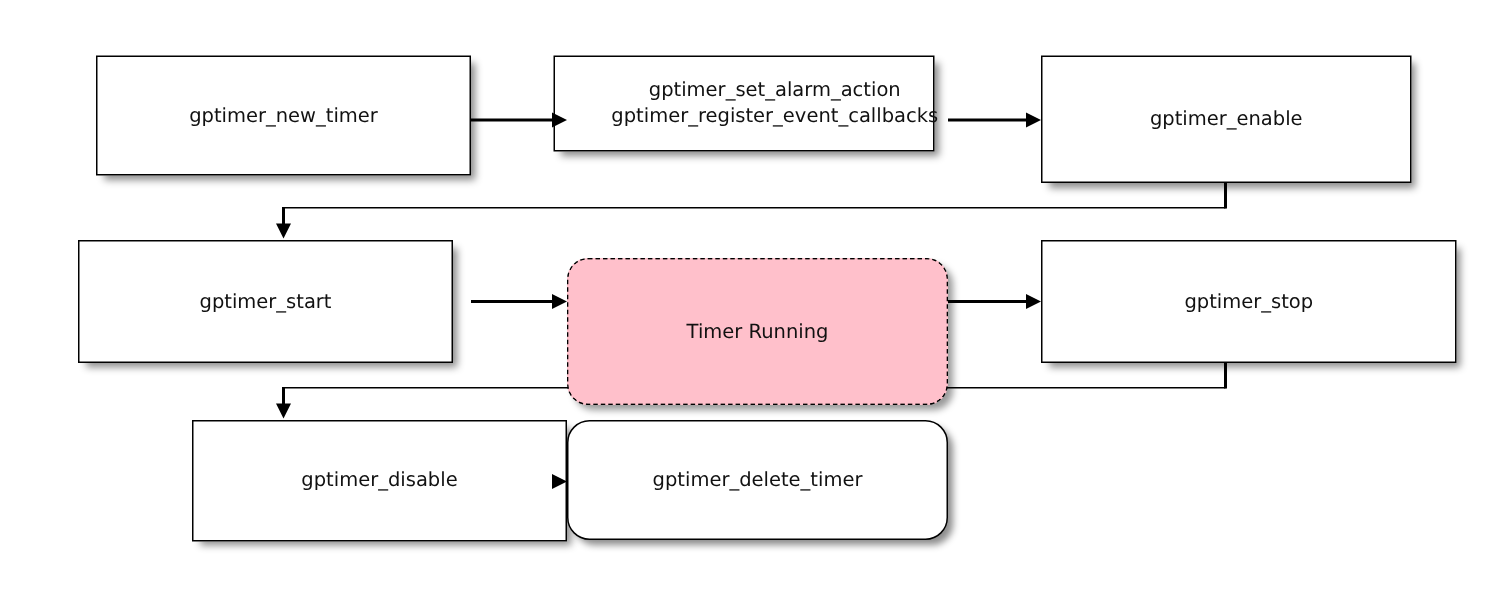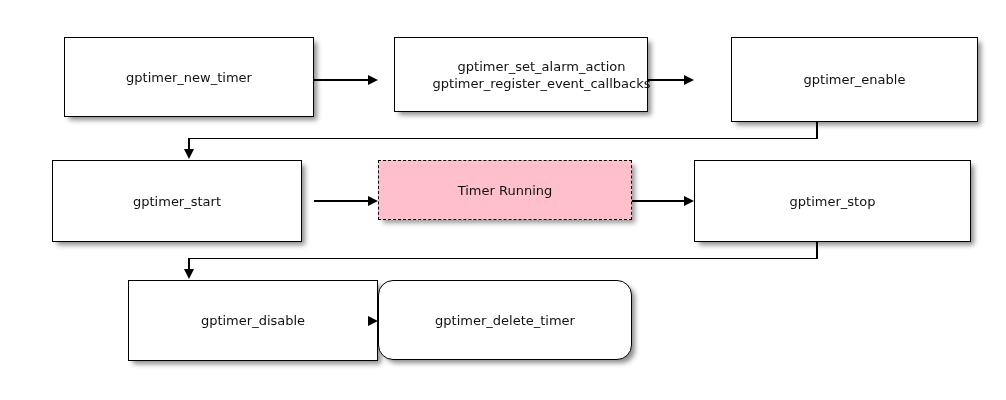--- a/index.html
+++ b/index.html
@@ -72,34 +72,34 @@
 </style>
 </head>
 <body>
 
 <div id="diagram-canvas">
 
   <div class="node process" style="left:64px; top:37px; width:250px; height:80px;">
     <span class="label">gptimer_new_timer</span>
   </div>
 
-  <div class="node process" style="left:394px; top:37px; width:254px; height:75px;padding-left:41px;">
+  <div class="node process" style="left:369px; top:37px; width:254px; height:64px;padding-left:41px;">
     <span class="label">gptimer_set_alarm_action
 gptimer_register_event_callbacks</span>
   </div>
 
-  <div class="node process" style="left:694px; top:37px; width:247px; height:85px;margin-left:37px;">
+  <div class="node process" style="left:694px; top:37px; width:247px; height:85px;">
     <span class="label">gptimer_enable</span>
   </div>
 
   <div class="node process" style="left:52px; top:160px; width:250px; height:82px;">
     <span class="label">gptimer_start</span>
   </div>
 
-  <div class="node state-active" style="left:378px; top:160px; width:254px; height:60px;">
+  <div class="node state-active" style="left:378px; top:172px; width:254px; height:98px;border-radius:14px;">
     <span class="label">Timer Running</span>
   </div>
 
   <div class="node process" style="left:694px; top:160px; width:277px; height:82px;">
     <span class="label">gptimer_stop</span>
   </div>
 
   <div class="node process" style="left:80px; top:280px; width:250px; height:81px;margin-left:48px;">
     <span class="label">gptimer_disable</span>
   </div>

